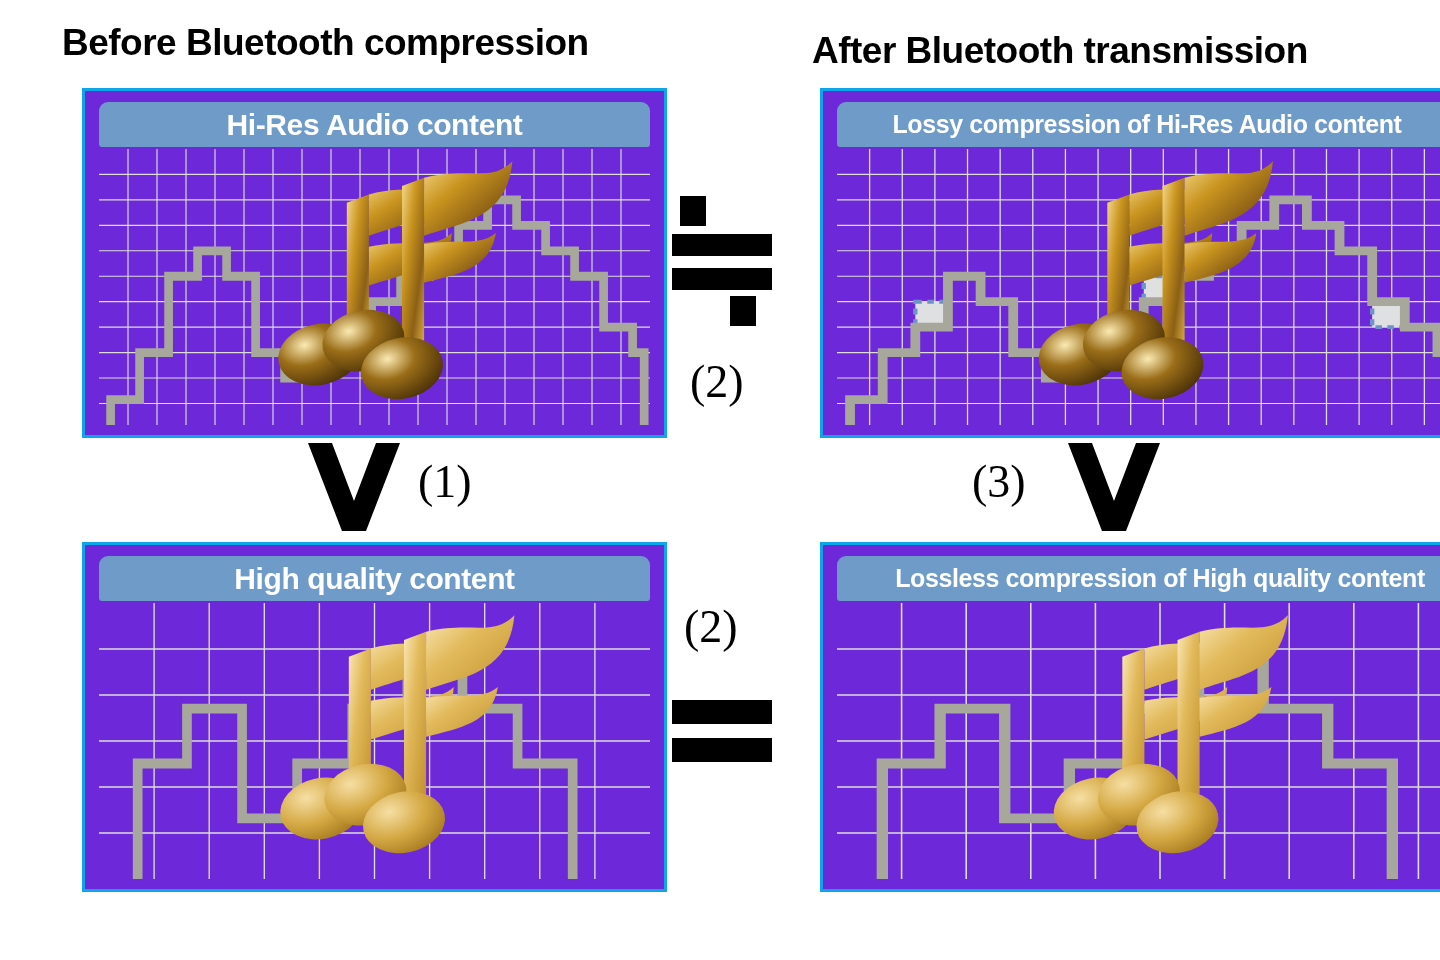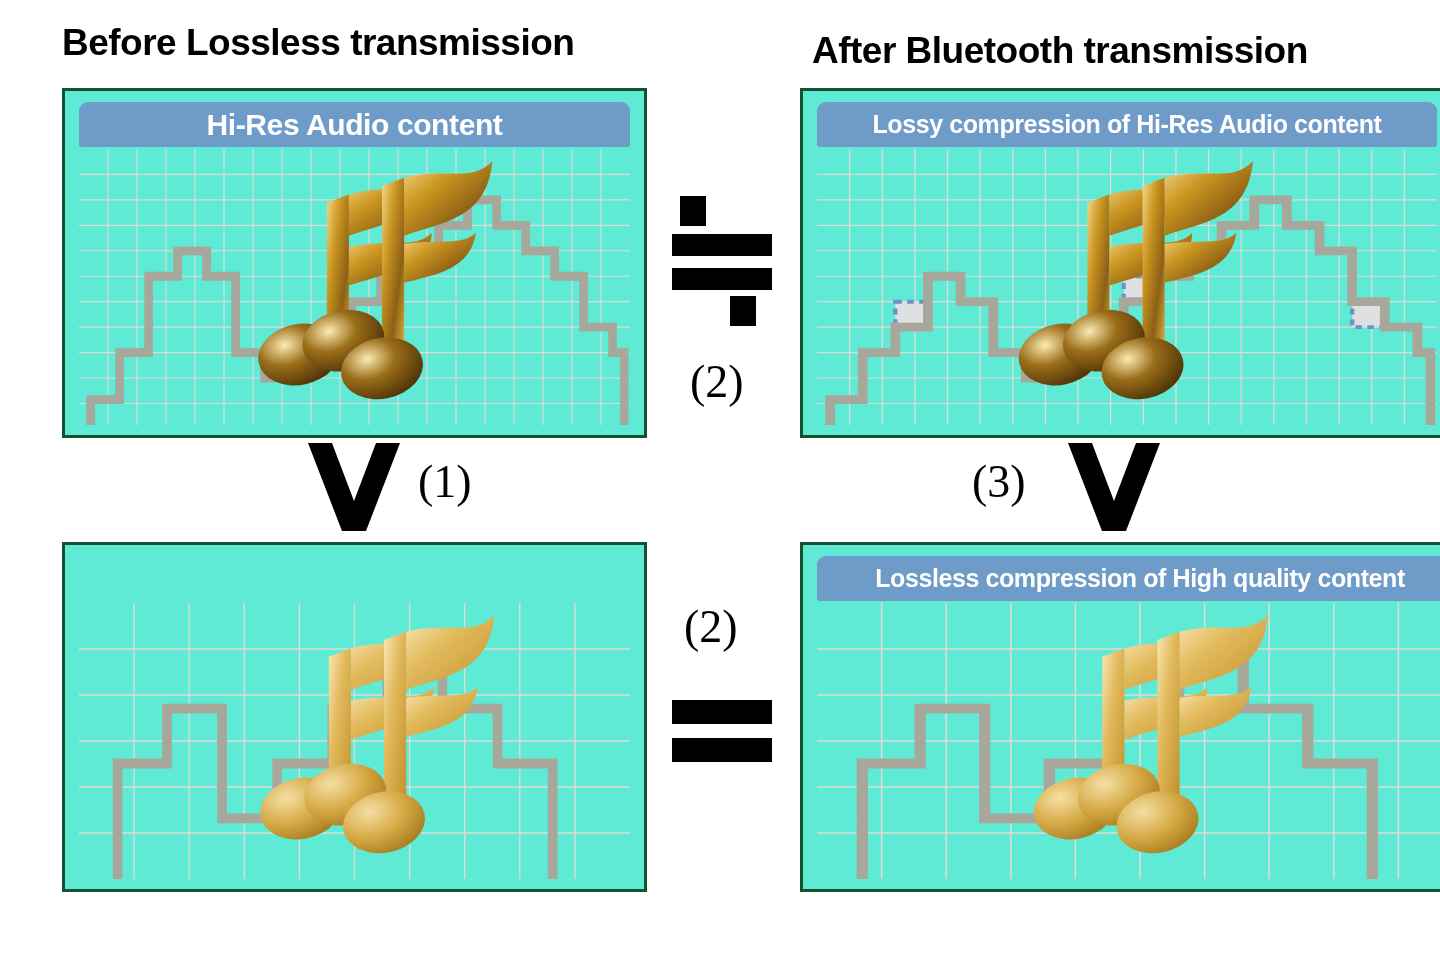--- a/index.html
+++ b/index.html
@@ -21,23 +21,24 @@
     color:#000000;
     letter-spacing:-0.5px;
     white-space:nowrap;
   }
   #head-before{left:62px;top:22px;}
   #head-after{left:812px;top:30px;}
 
   
   .panel{
     position:absolute;
-    border:3px solid #14532d;
-    background:#5eead4;
+    border:3px solid #0ea5e9;
+    background:#6d28d9;
     box-sizing:border-box;
+    margin-left:20px;
   }
   #panel-tl{left:62px;top:88px;width:585px;height:350px;}
   #panel-tr{left:800px;top:88px;width:654px;height:350px;}
   #panel-bl{left:62px;top:542px;width:585px;height:350px;}
   #panel-br{left:800px;top:542px;width:680px;height:350px;}
 
   .panel-title{
     position:absolute;
     left:14px;right:14px;top:11px;
     height:45px;
@@ -97,21 +98,21 @@
   
   .vee{position:absolute;width:96px;height:88px;}
   #vee-left{left:306px;top:443px;}
   #vee-right{left:1066px;top:443px;}
 </style>
 </head>
 <body>
 
 <div class="stage">
 
-  <div class="col-head" id="head-before">Before Lossless transmission</div>
+  <div class="col-head" id="head-before">Before Bluetooth compression</div>
   <div class="col-head" id="head-after">After Bluetooth transmission</div>
 
   <div class="panel" id="panel-tl">
     <div class="panel-title">Hi-Res Audio content</div>
     <div class="plot">
       <svg viewBox="0 0 570 282" preserveAspectRatio="none">
 
         <g stroke="#dedcd6" stroke-width="1.2">
           <line x1="30" y1="0" x2="30" y2="282"></line>
             <line x1="60" y1="0" x2="60" y2="282"></line>
@@ -232,20 +233,21 @@
           <path d="M60,33 C72,31 80,34 86,29 C84,42 72,44 60,47 Z" fill="url(#gHiA)"></path>
           <ellipse cx="22" cy="73" rx="15" ry="11" transform="rotate(-12 22 73)" fill="url(#gHiB)"></ellipse>
           <ellipse cx="38" cy="68" rx="15" ry="11" transform="rotate(-12 38 68)" fill="url(#gHiB)"></ellipse>
           <ellipse cx="52" cy="78" rx="15" ry="11" transform="rotate(-12 52 78)" fill="url(#gHiB)"></ellipse>
         </g>
       </svg>
     </div>
   </div>
 
   <div class="panel" id="panel-bl">
+    <div class="panel-title">High quality content</div>
     <div class="plot">
       <svg viewBox="0 0 570 282" preserveAspectRatio="none">
         <g stroke="#dedcd6" stroke-width="1.4">
           <line x1="57" y1="0" x2="57" y2="282"></line>
             <line x1="114" y1="0" x2="114" y2="282"></line>
           <line x1="171" y1="0" x2="171" y2="282"></line>
             <line x1="228" y1="0" x2="228" y2="282"></line>
           <line x1="285" y1="0" x2="285" y2="282"></line>
             <line x1="342" y1="0" x2="342" y2="282"></line>
           <line x1="399" y1="0" x2="399" y2="282"></line>

